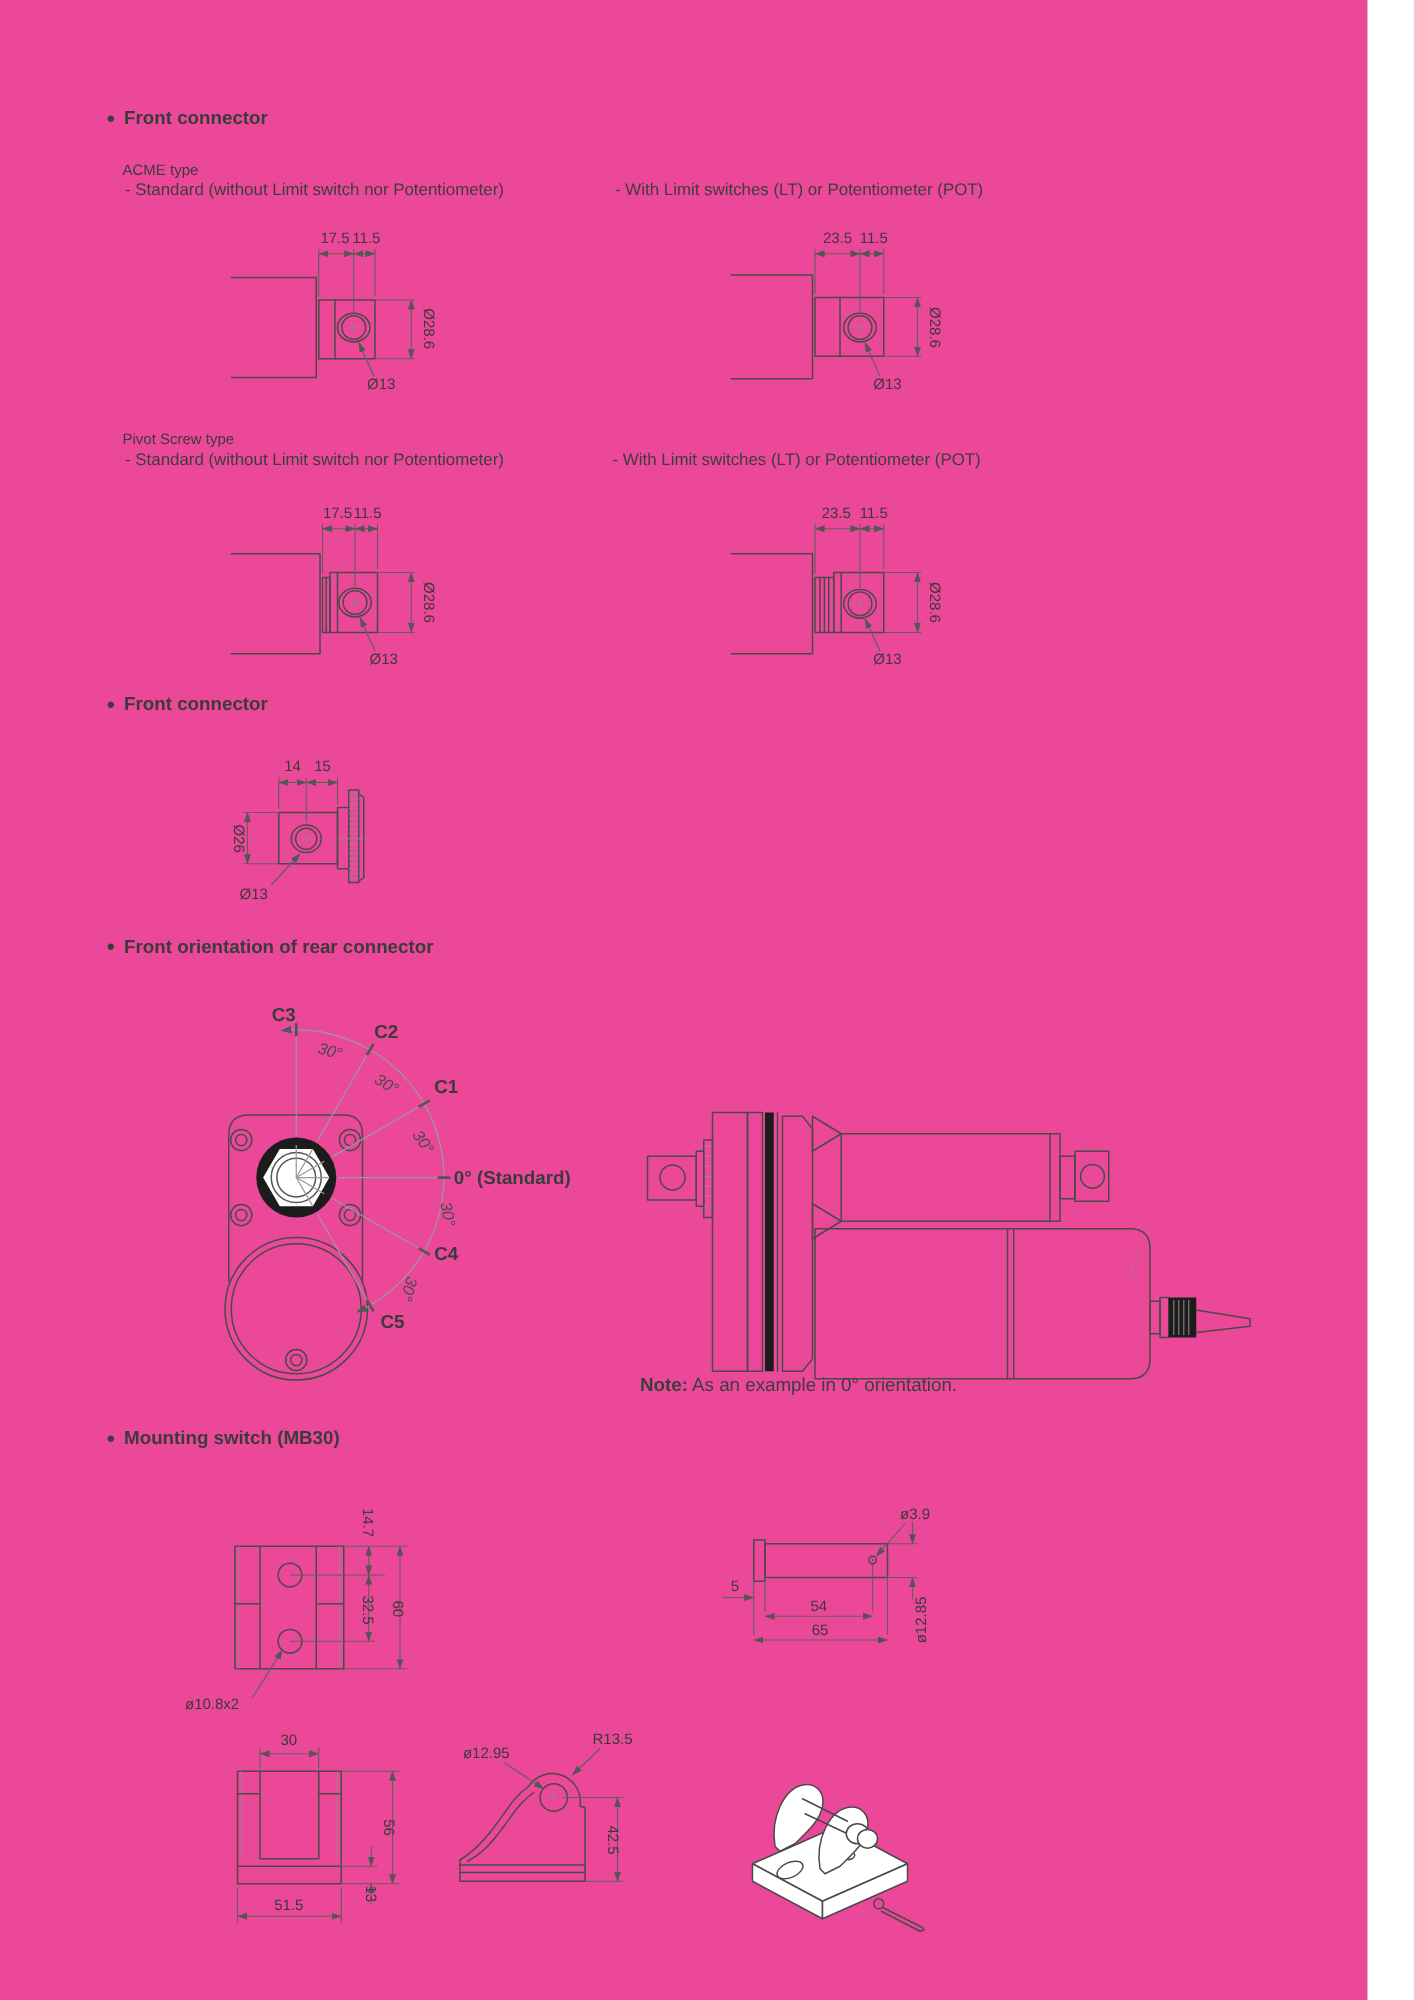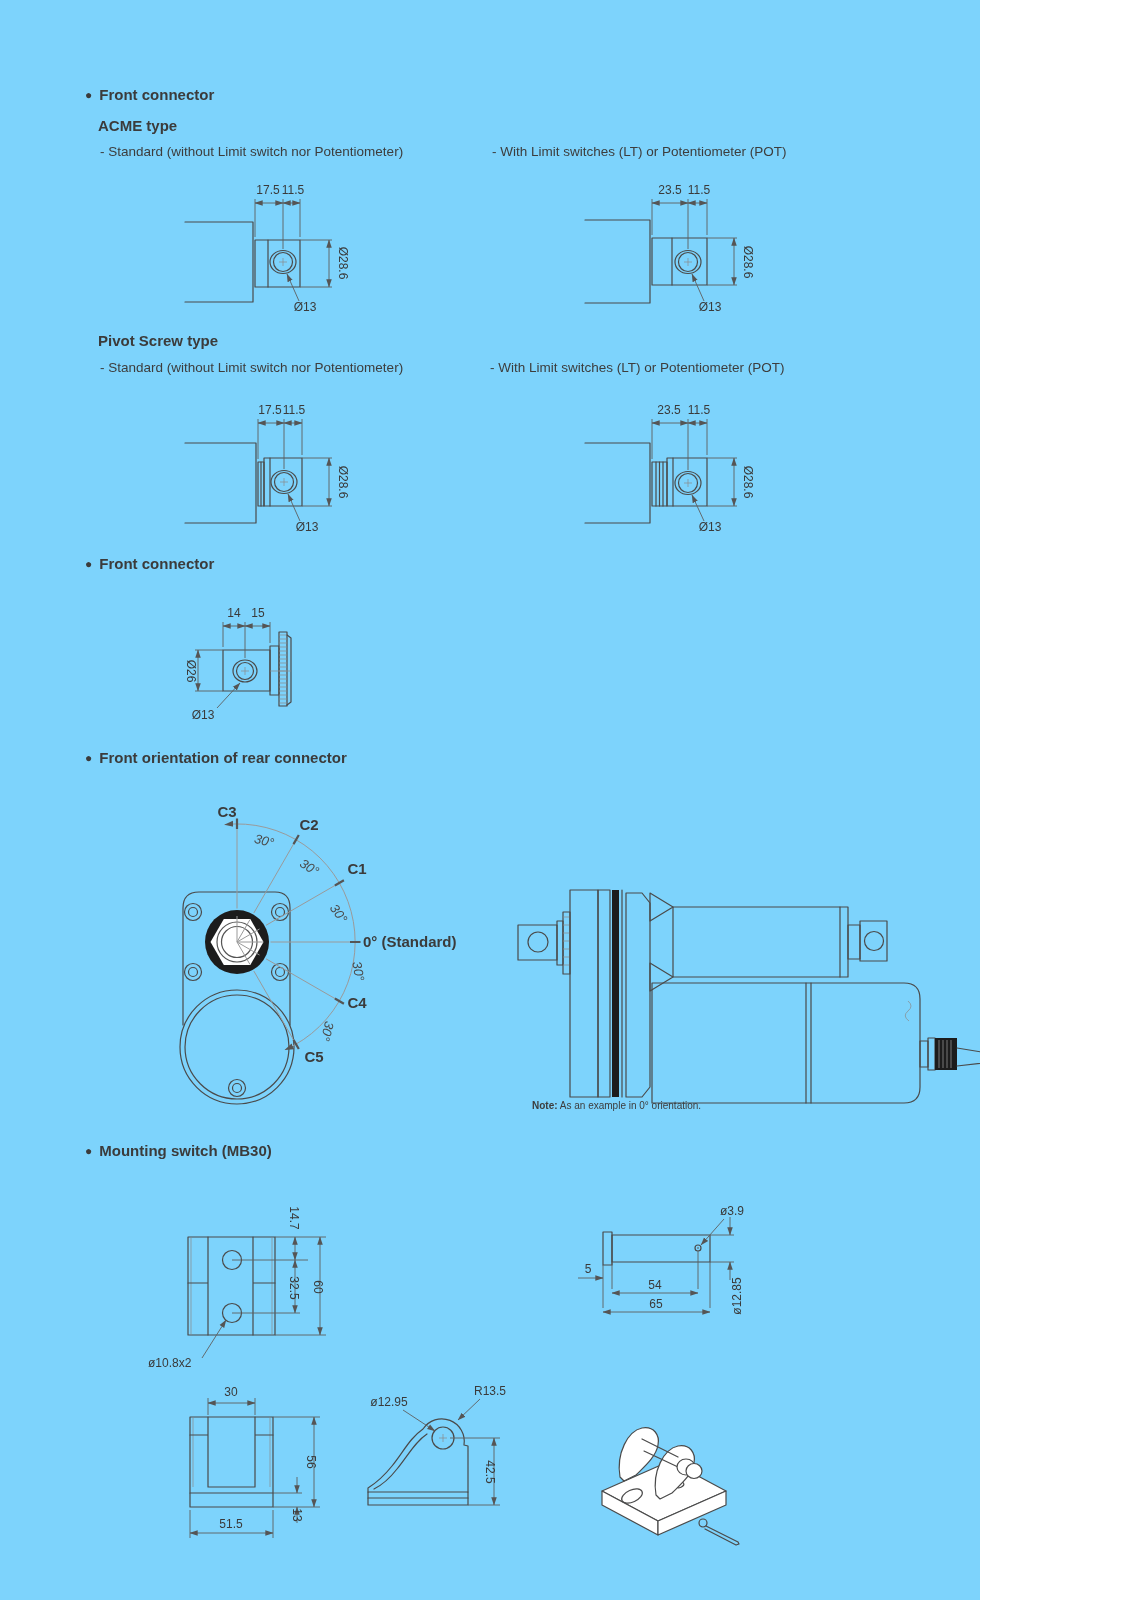--- a/index.html
+++ b/index.html
@@ -1,21 +1,21 @@
 <!DOCTYPE html>
 <html><head>
 <meta charset="utf-8">
 <style>
   html,body{margin:0;padding:0;background:#fff;}
-  #page{position:relative;width:980px;height:1600px;background:#7dd3fc;
+  #page{position:relative;width:1094px;height:1600px;background:#ec4899;
         font-family:"Liberation Sans",sans-serif;color:#3a3a3a;overflow:hidden;}
   .h1{position:absolute;font-size:15px;font-weight:bold;color:#3b3b3b;white-space:nowrap;}
-  .h2{position:absolute;font-size:15px;font-weight:bold;color:#3b3b3b;white-space:nowrap;}
+  .h2{position:absolute;font-size:12px;font-weight:normal;color:#3b3b3b;white-space:nowrap;margin-top:12px;}
   .sub{position:absolute;font-size:13.5px;color:#3d3d3d;white-space:nowrap;}
-  .note{position:absolute;font-size:10px;color:#3d3d3d;white-space:nowrap;margin-left:20px;}
+  .note{position:absolute;font-size:15px;color:#3d3d3d;white-space:nowrap;}
   .note b{font-weight:bold;}
   .bul{display:inline-block;margin-right:7px;font-size:12px;vertical-align:1px;}
   svg{position:absolute;overflow:visible;}
   .ln{stroke:#4a4a4a;stroke-width:1.2;fill:none;stroke-linejoin:round;stroke-linecap:round;}
   .lnw{stroke:#4a4a4a;stroke-width:1.2;fill:#ffffff;stroke-linejoin:round;}
   .blk{fill:#1c1c1c;stroke:none;}
   .dim{stroke:#5f5f5f;stroke-width:0.9;fill:none;}
   .ray{stroke:#9a9a9a;stroke-width:1;fill:none;}
   .tick{stroke:#555;stroke-width:2.2;fill:none;}
   .thin{stroke:#8a8a8a;stroke-width:0.7;fill:none;}

